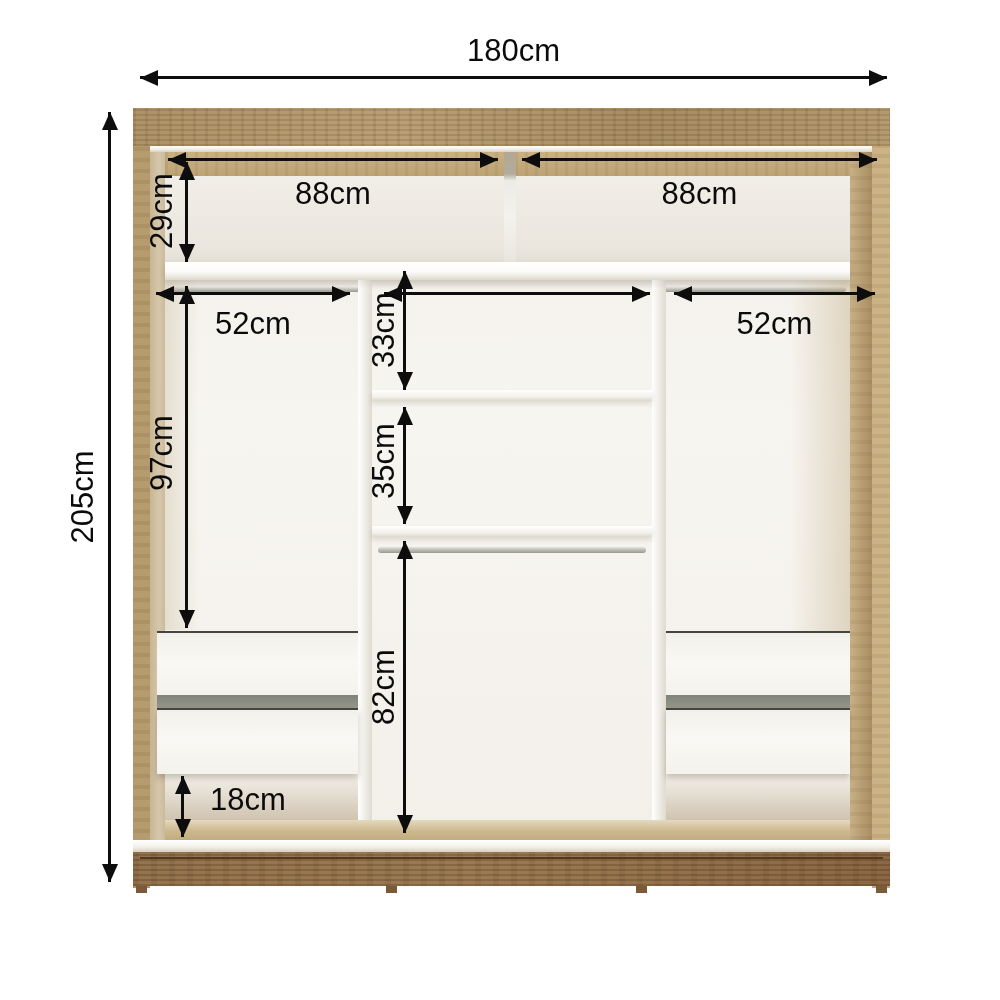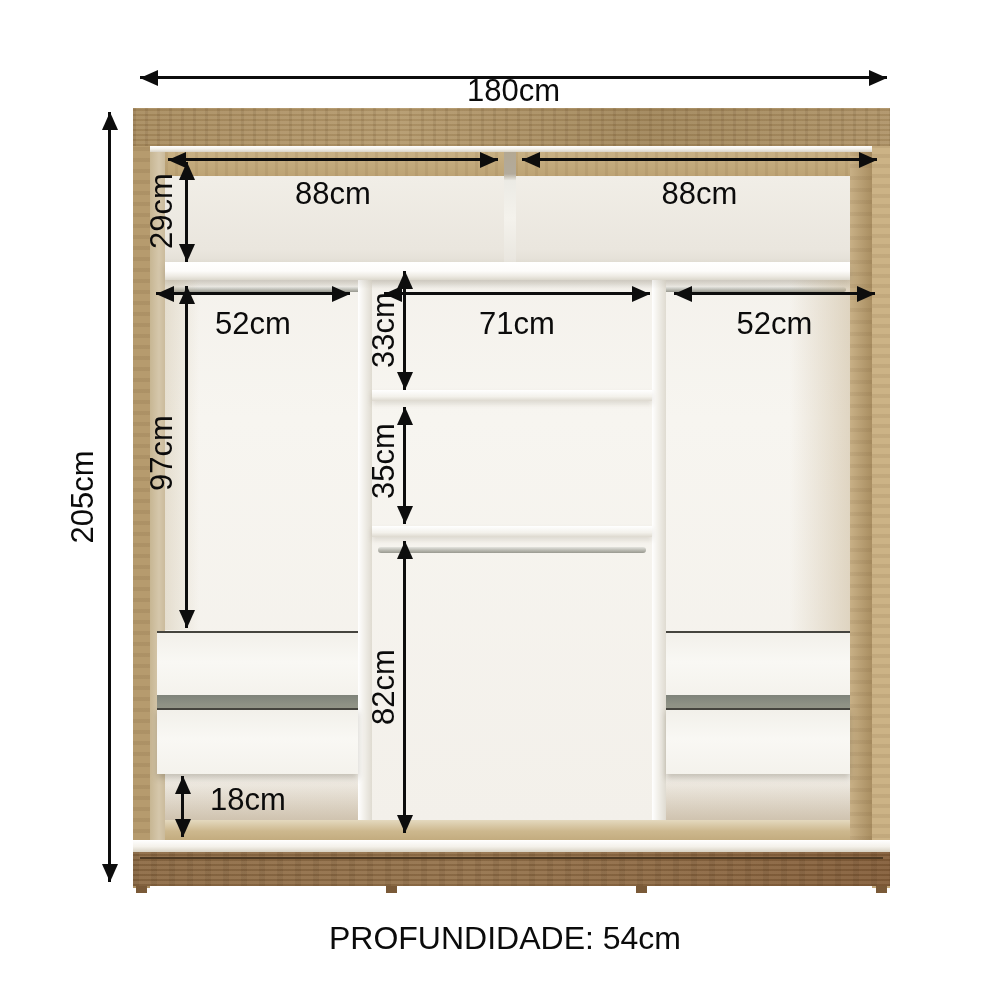--- a/index.html
+++ b/index.html
@@ -60,21 +60,21 @@
       linear-gradient(90deg,#8e6c46,#96744d 45%,#855f3b);}
   .base-groove{position:absolute;background:#4f3a22;}
   .foot{position:absolute;background:#7a5a38;}
   .shade{position:absolute;pointer-events:none;}
 </style>
 </head>
 <body>
 
 <div class="canvas">
 
-  <div class="lbl" style="left:140px;top:33px;width:747px;margin-top:40px;">180cm</div>
+  <div class="lbl" style="left:140px;top:33px;width:747px;">180cm</div>
   <div class="ah" style="left:140px;top:76px;width:747px;"></div>
 
   <div class="lbl rot" style="left:14px;top:478px;">205cm</div>
   <div class="av" style="left:108px;top:112px;height:770px;"></div>
 
   <div class="wood-top" style="left:133px;top:108px;width:757px;height:38px;"></div>
   <div class="rail" style="left:146px;top:146px;width:731px;height:7px;"></div>
   <div class="wall-outer-l" style="left:133px;top:146px;width:17px;height:742px;"></div>
   <div class="wall-inner-l" style="left:150px;top:152px;width:15px;height:700px;"></div>
   <div class="wall-inner-r" style="left:850px;top:152px;width:22px;height:700px;"></div>
@@ -124,33 +124,31 @@
   <div class="lbl" style="left:168px;top:176px;width:330px;">88cm</div>
   <div class="ah" style="left:522px;top:158px;width:355px;"></div>
   <div class="lbl" style="left:522px;top:176px;width:355px;">88cm</div>
 
   <div class="av" style="left:185px;top:162px;height:100px;"></div>
   <div class="lbl rot" style="left:93px;top:192px;">29cm</div>
 
   <div class="ah" style="left:156px;top:292px;width:194px;"></div>
   <div class="lbl" style="left:156px;top:306px;width:194px;">52cm</div>
   <div class="ah" style="left:384px;top:292px;width:266px;"></div>
-  <div class="lbl" style="left:384px;top:306px;width:266px;">71cm</div>
   <div class="ah" style="left:674px;top:292px;width:201px;"></div>
   <div class="lbl" style="left:674px;top:306px;width:201px;">52cm</div>
 
   <div class="av" style="left:403px;top:271px;height:119px;"></div>
   <div class="lbl rot" style="left:315px;top:311px;">33cm</div>
   <div class="av" style="left:403px;top:407px;height:117px;"></div>
   <div class="lbl rot" style="left:315px;top:442px;">35cm</div>
 
   <div class="av" style="left:185px;top:286px;height:342px;"></div>
   <div class="lbl rot" style="left:93px;top:434px;">97cm</div>
 
   <div class="av" style="left:403px;top:541px;height:292px;"></div>
   <div class="lbl rot" style="left:315px;top:668px;">82cm</div>
 
   <div class="av" style="left:181px;top:776px;height:61px;"></div>
   <div class="lbl" style="left:210px;top:782px;">18cm</div>
 
-  <div class="footer-lbl" style="left:253px;top:919px;width:504px;">PROFUNDIDADE: 54cm</div>
 
 </div>
 
 </body></html>

